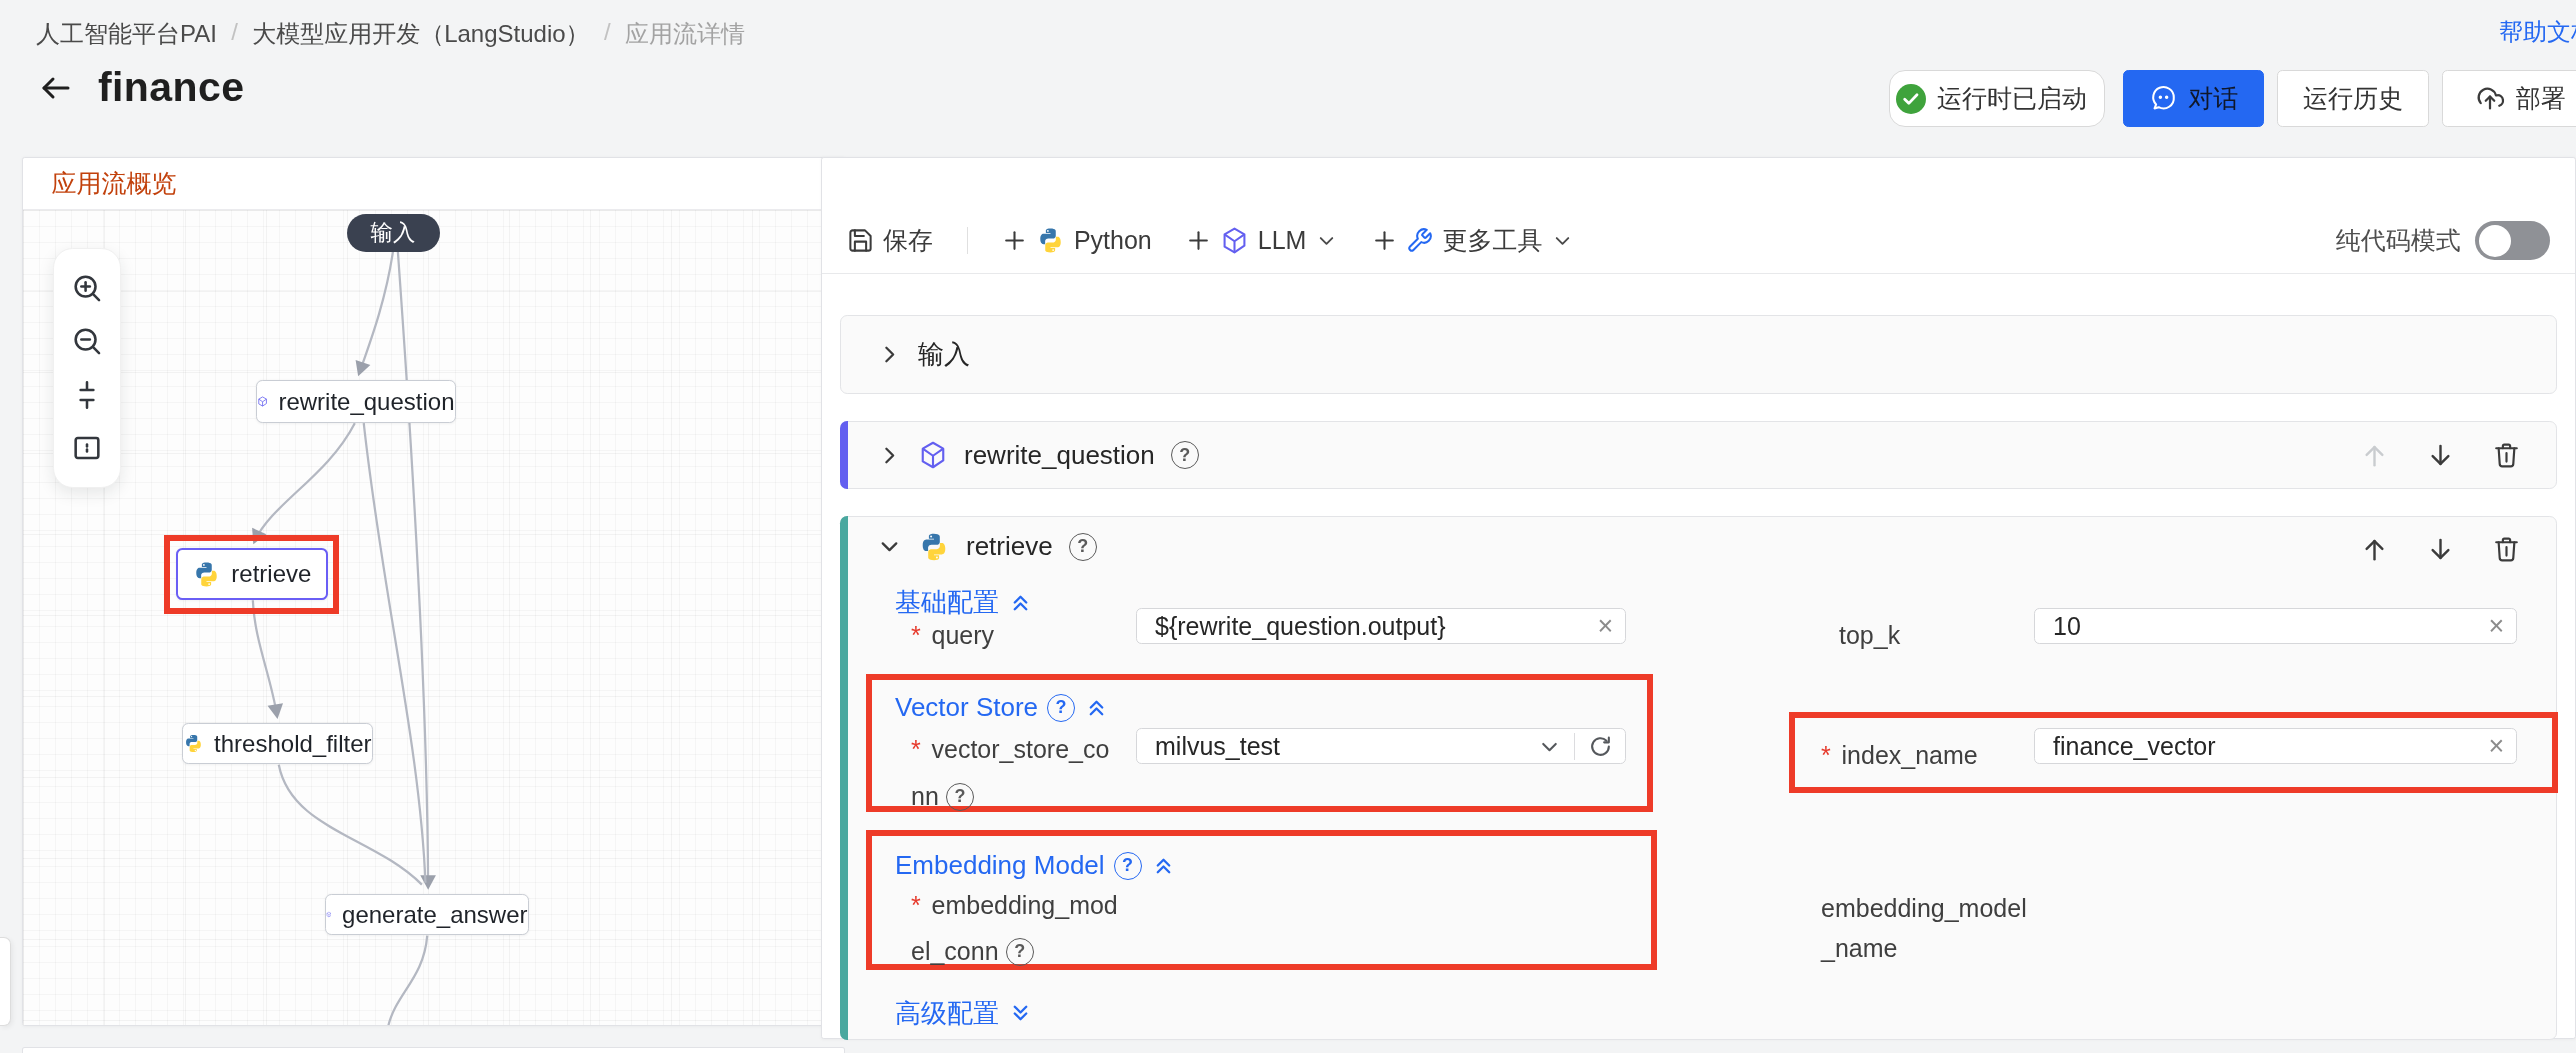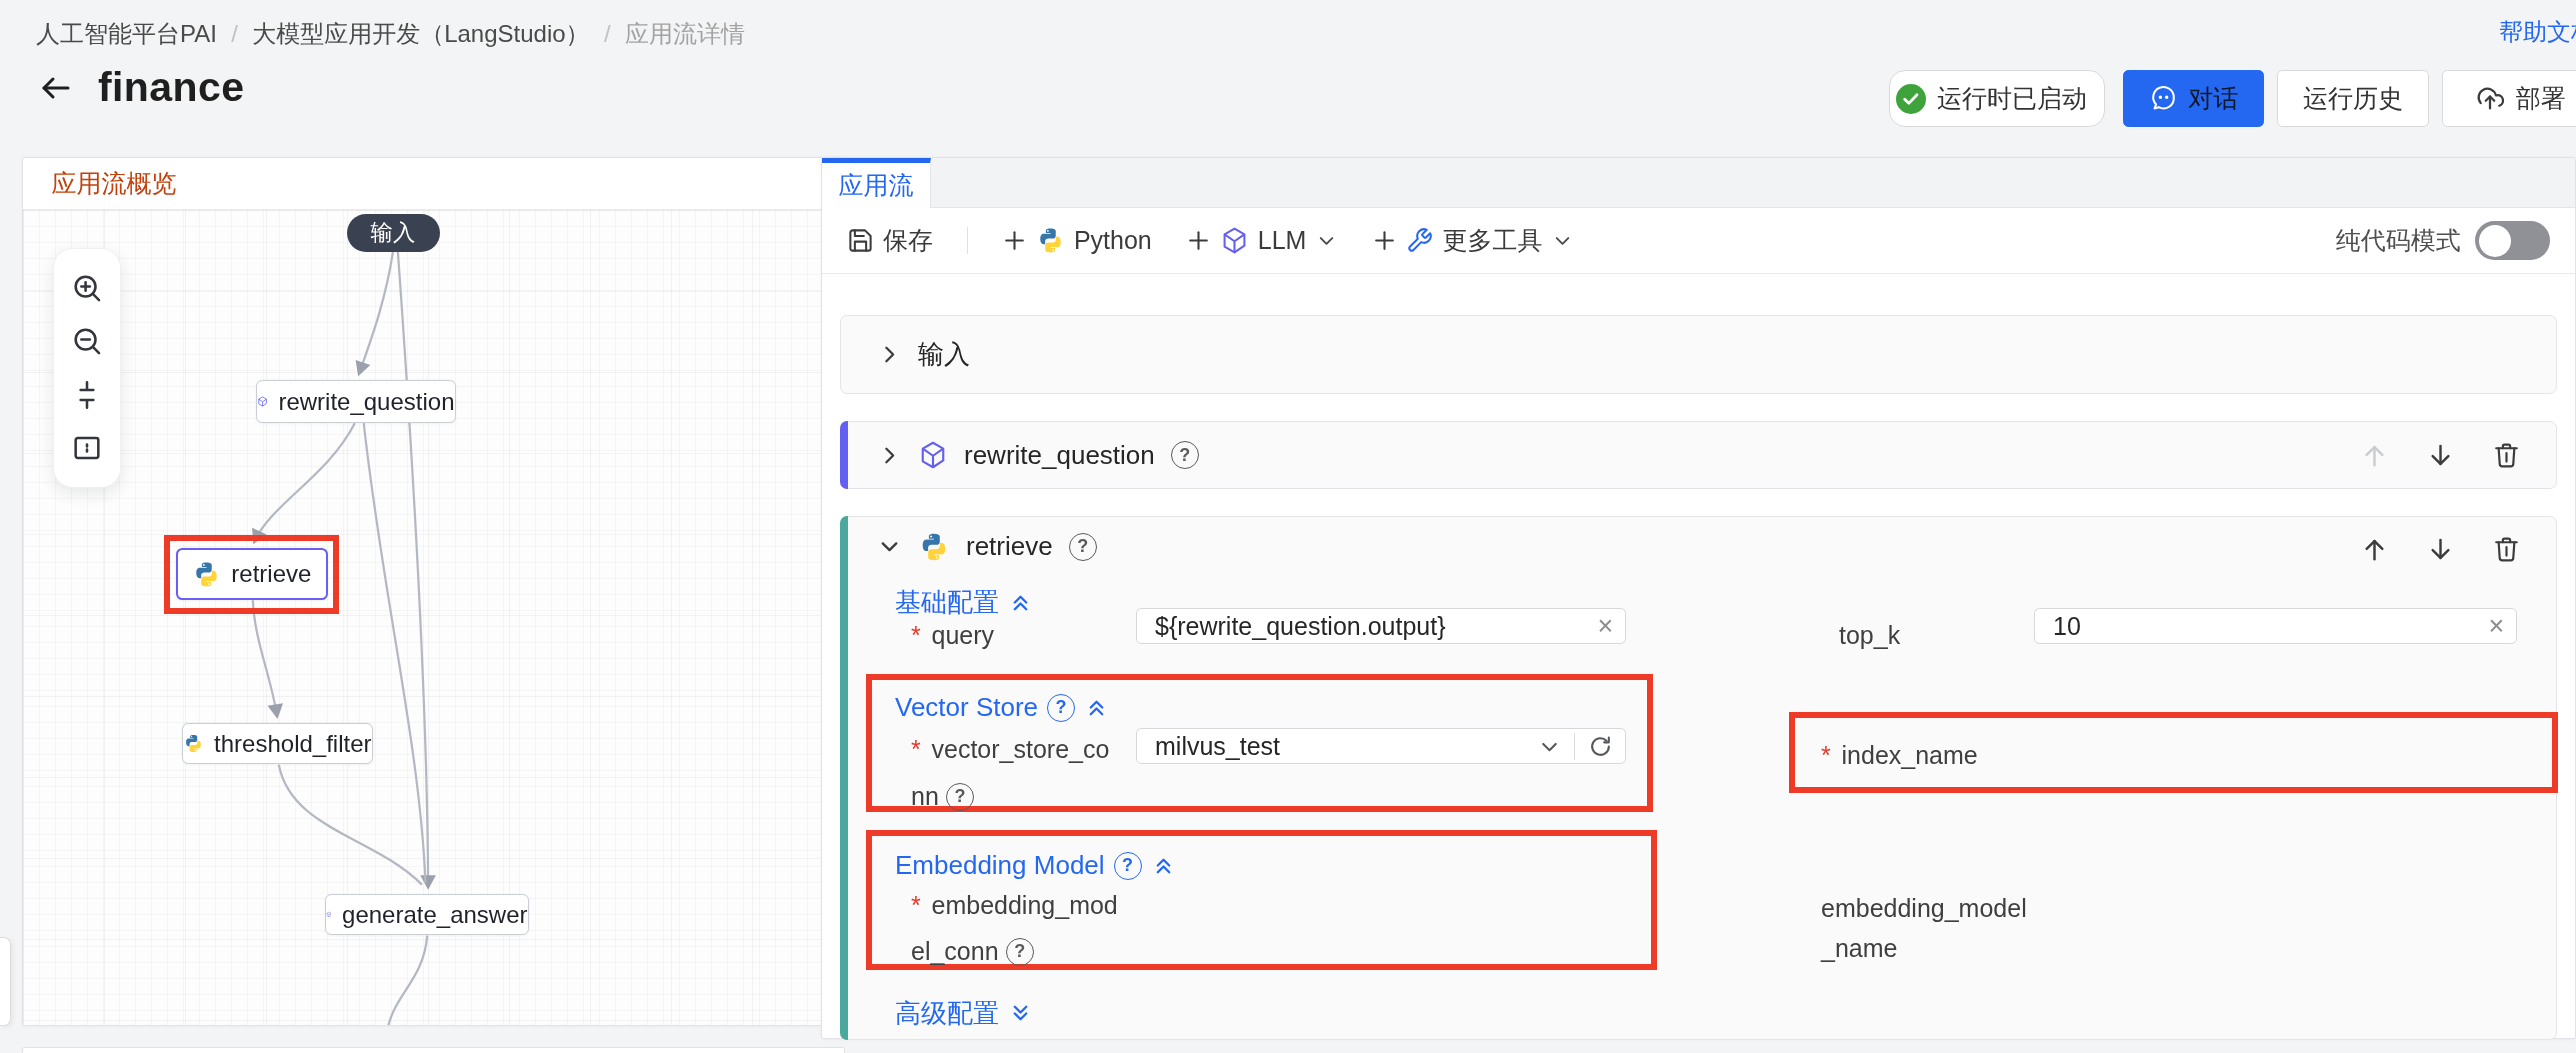--- a/index.html
+++ b/index.html
@@ -1,21 +1,21 @@
 <!DOCTYPE html>
 <html style="font-size:14.3px"><head>
 <meta charset="utf-8">
 <style>
   * { margin:0; padding:0; box-sizing:border-box; }
   html,body { width:2576px; height:1054px; overflow:hidden;
     font-family:"Liberation Sans","DejaVu Sans",sans-serif;
     background:#f3f4f5; color:#262626; }
 
   
-  .breadcrumb { position:absolute; left:36px; top:18px; font-size:24px; display:flex; gap:14.3px; align-items:center; }
+  .breadcrumb { position:absolute; left:36px; top:18px; font-size:24px; display:flex; gap:14.3px; }
   .crumb { color:#4a4a4a; }
   .crumb.dim { color:#a3a3a3; }
   .crumb-sep { color:#c2c2c2; }
   .help-link { position:absolute; left:2499px; top:16px; font-size:24px; color:#2468f2; text-decoration:none; white-space:nowrap; }
 
   .title-row { position:absolute; left:36px; top:64px; display:flex; align-items:center; gap:23px; }
   .back-btn { width:39px; height:39px; display:flex; align-items:center; justify-content:center; cursor:pointer; }
   .page-title { font-size:41px; font-weight:700; color:#1f1f1f; letter-spacing:0.4px; }
 
   .btn { position:absolute; top:70px; height:57px; border:0.9px solid #d9d9d9; border-radius:5.4px;
@@ -241,25 +241,20 @@
         </svg>
       <span>generate_answer</span>
     </div>
   </div>
 </div>
 
 <div class="bottom-sliver"></div>
 <div class="edge-handle"></div>
 
 <div class="right-panel">
-  <div class="tab-strip">
-    <div class="tab-active">
-      <span>应用流</span>
-    </div>
-  </div>
 
   <div class="ws-toolbar">
     <span class="tool-item">
       <svg width="27" height="27" viewBox="0 0 24 24" fill="none" stroke="#3b3b3b" stroke-width="1.8" stroke-linecap="round" stroke-linejoin="round">
           <path d="M19 21H5a2 2 0 0 1-2-2V5a2 2 0 0 1 2-2h11l5 5v11a2 2 0 0 1-2 2z"></path>
           <polyline points="17 21 17 13 7 13 7 21"></polyline>
           <polyline points="7 3 7 8 15 8"></polyline>
         </svg>
       <span>保存</span>
     </span>
@@ -445,20 +440,24 @@
               <polyline points="20 3.5 20 8 15.5 8"></polyline>
             </svg>
         </span>
       </span>
     </div>
 
     <div class="annotation" style="left:948px; top:195px; width:769px; height:81px;"></div>
     <span class="form-label req" style="left:980px; top:224px;">
         <span>index_name</span>
       </span>
+    <div class="field" style="left:1193px; top:211px; width:483px;">
+      <input value="finance_vector" style="">
+      <span class="clear-x"></span>
+    </div>
 
     <div class="annotation" style="left:25px; top:313px; width:791px; height:140px;"></div>
     <span class="sec-link" style="left:54px; top:333px;">
       <span>Embedding Model</span>
       <span class="qmark blue"></span>
       <svg width="25" height="25" viewBox="0 0 24 24" fill="none" stroke="#2468f2" stroke-width="2.2" stroke-linecap="round" stroke-linejoin="round">
           <polyline points="6.5 12 12 6.5 17.5 12"></polyline>
           <polyline points="6.5 18.5 12 13 17.5 18.5"></polyline>
         </svg>
     </span>

